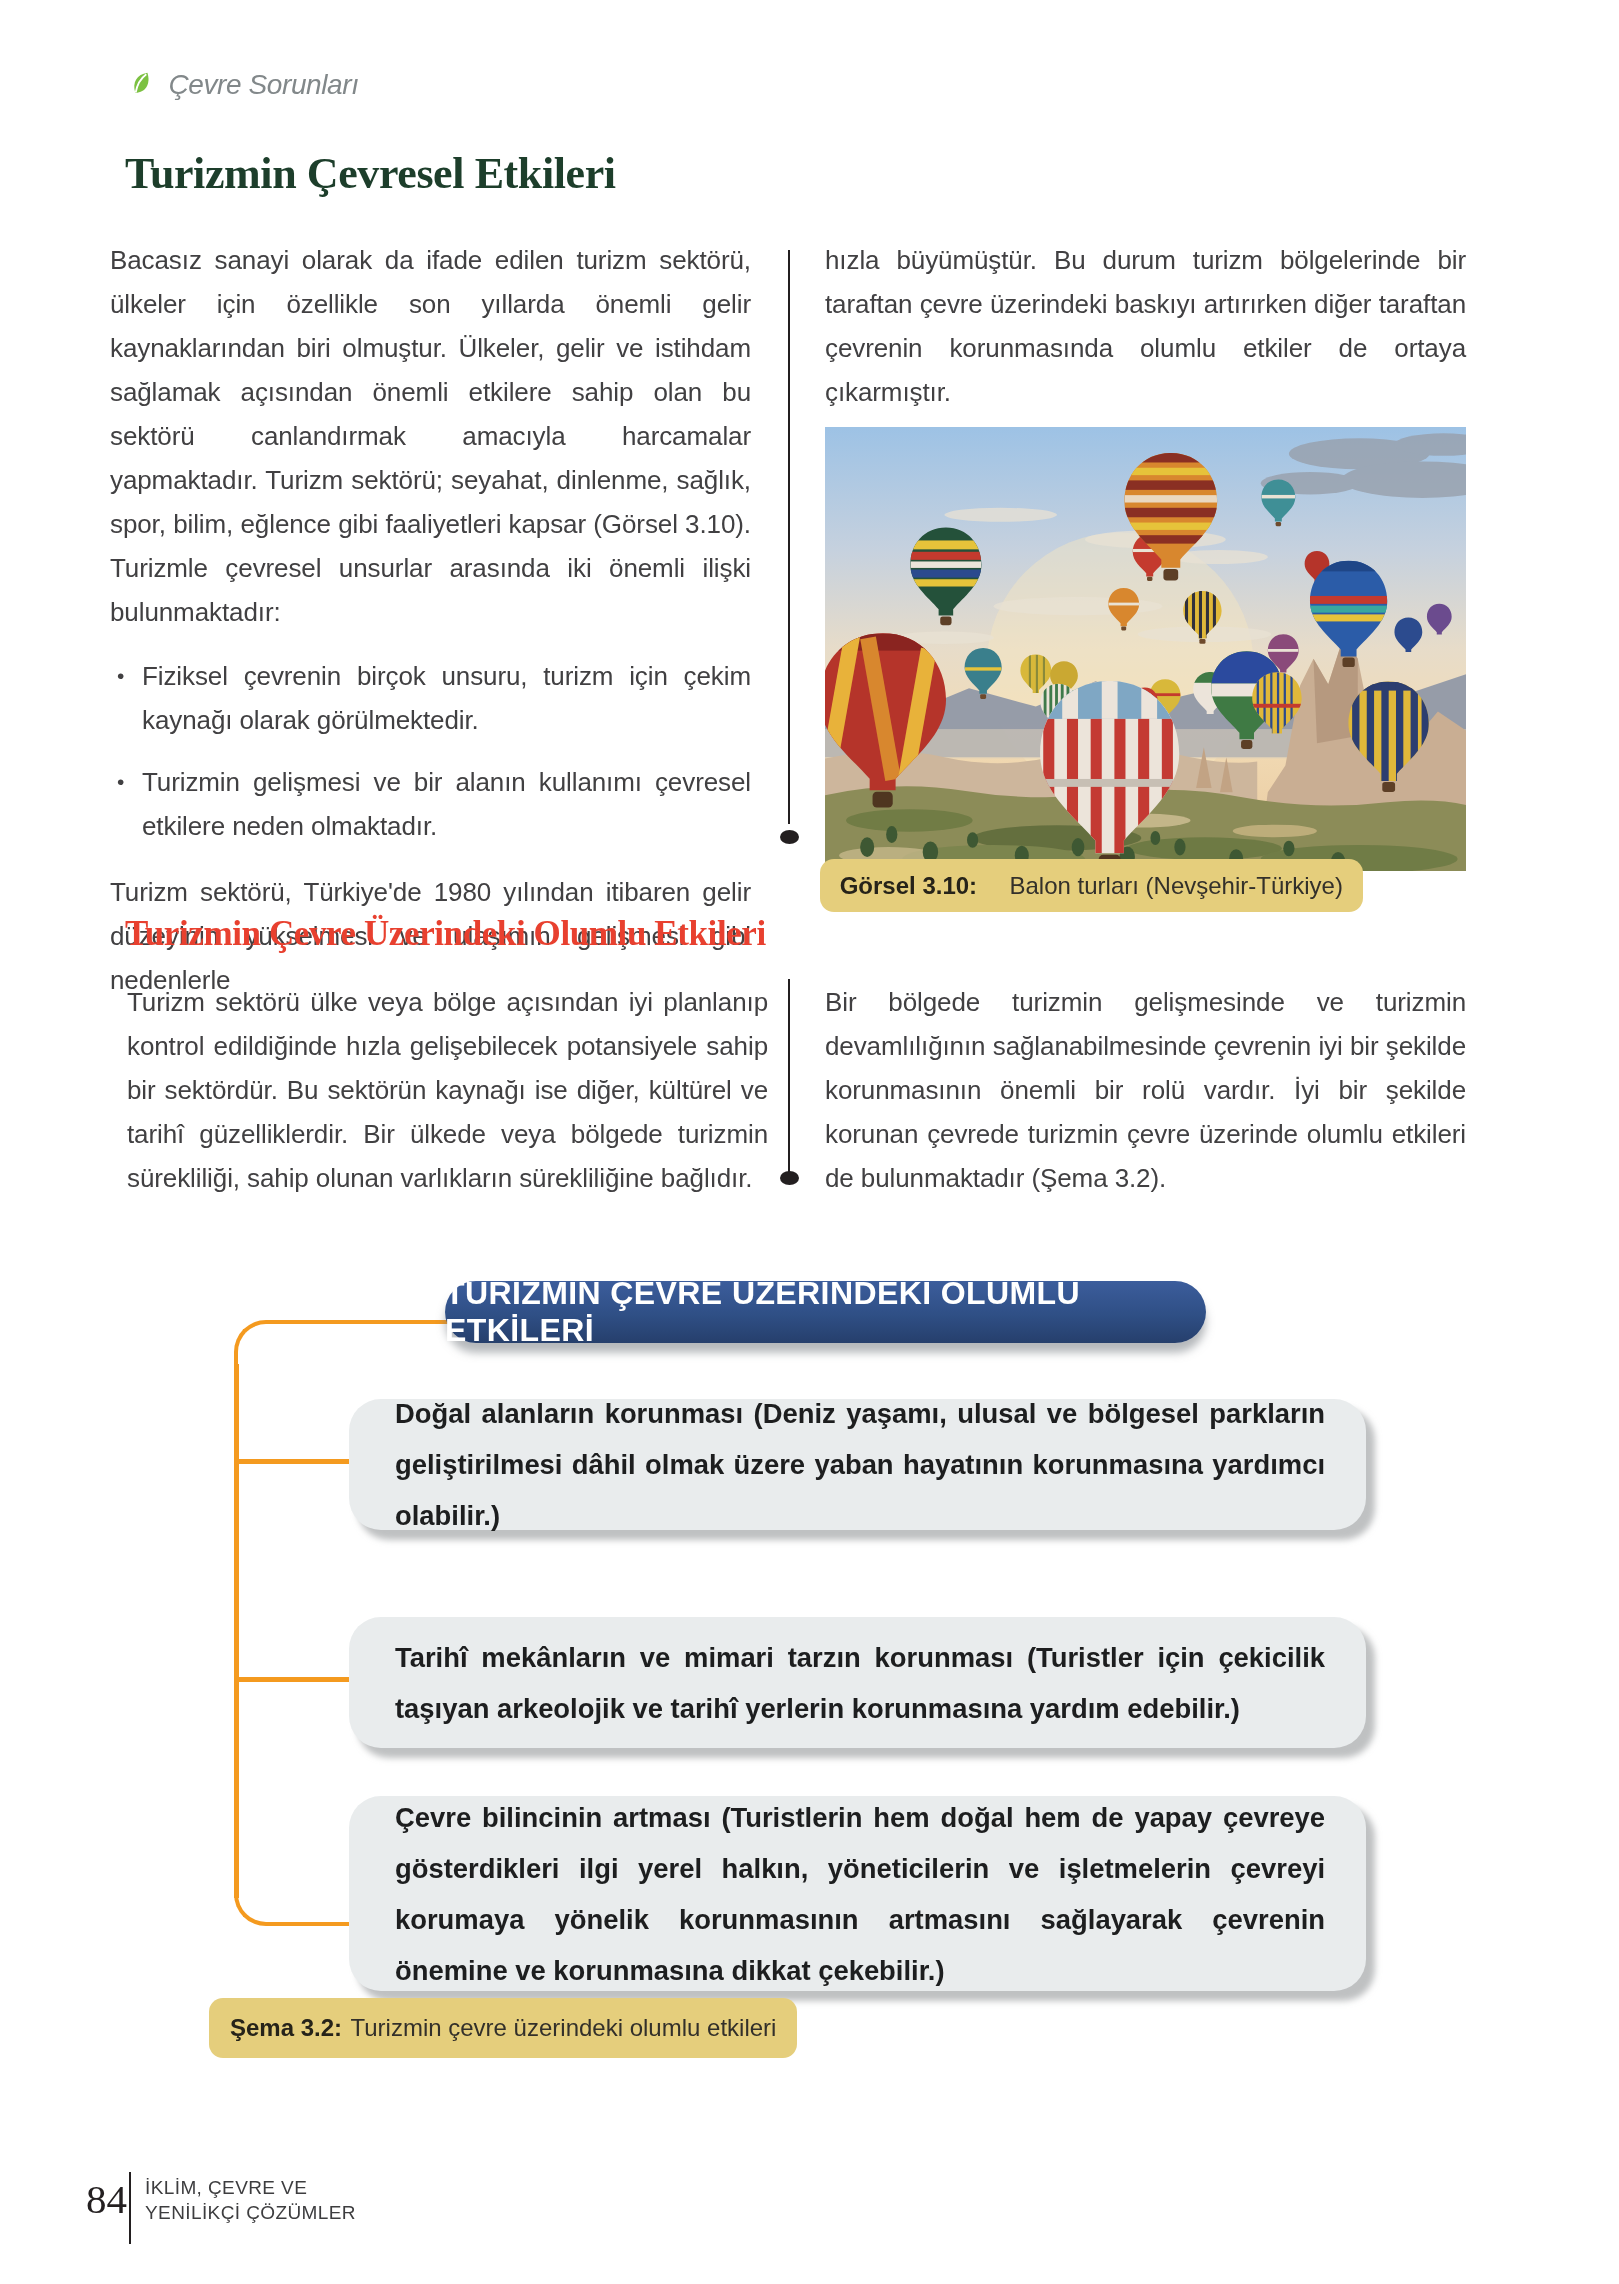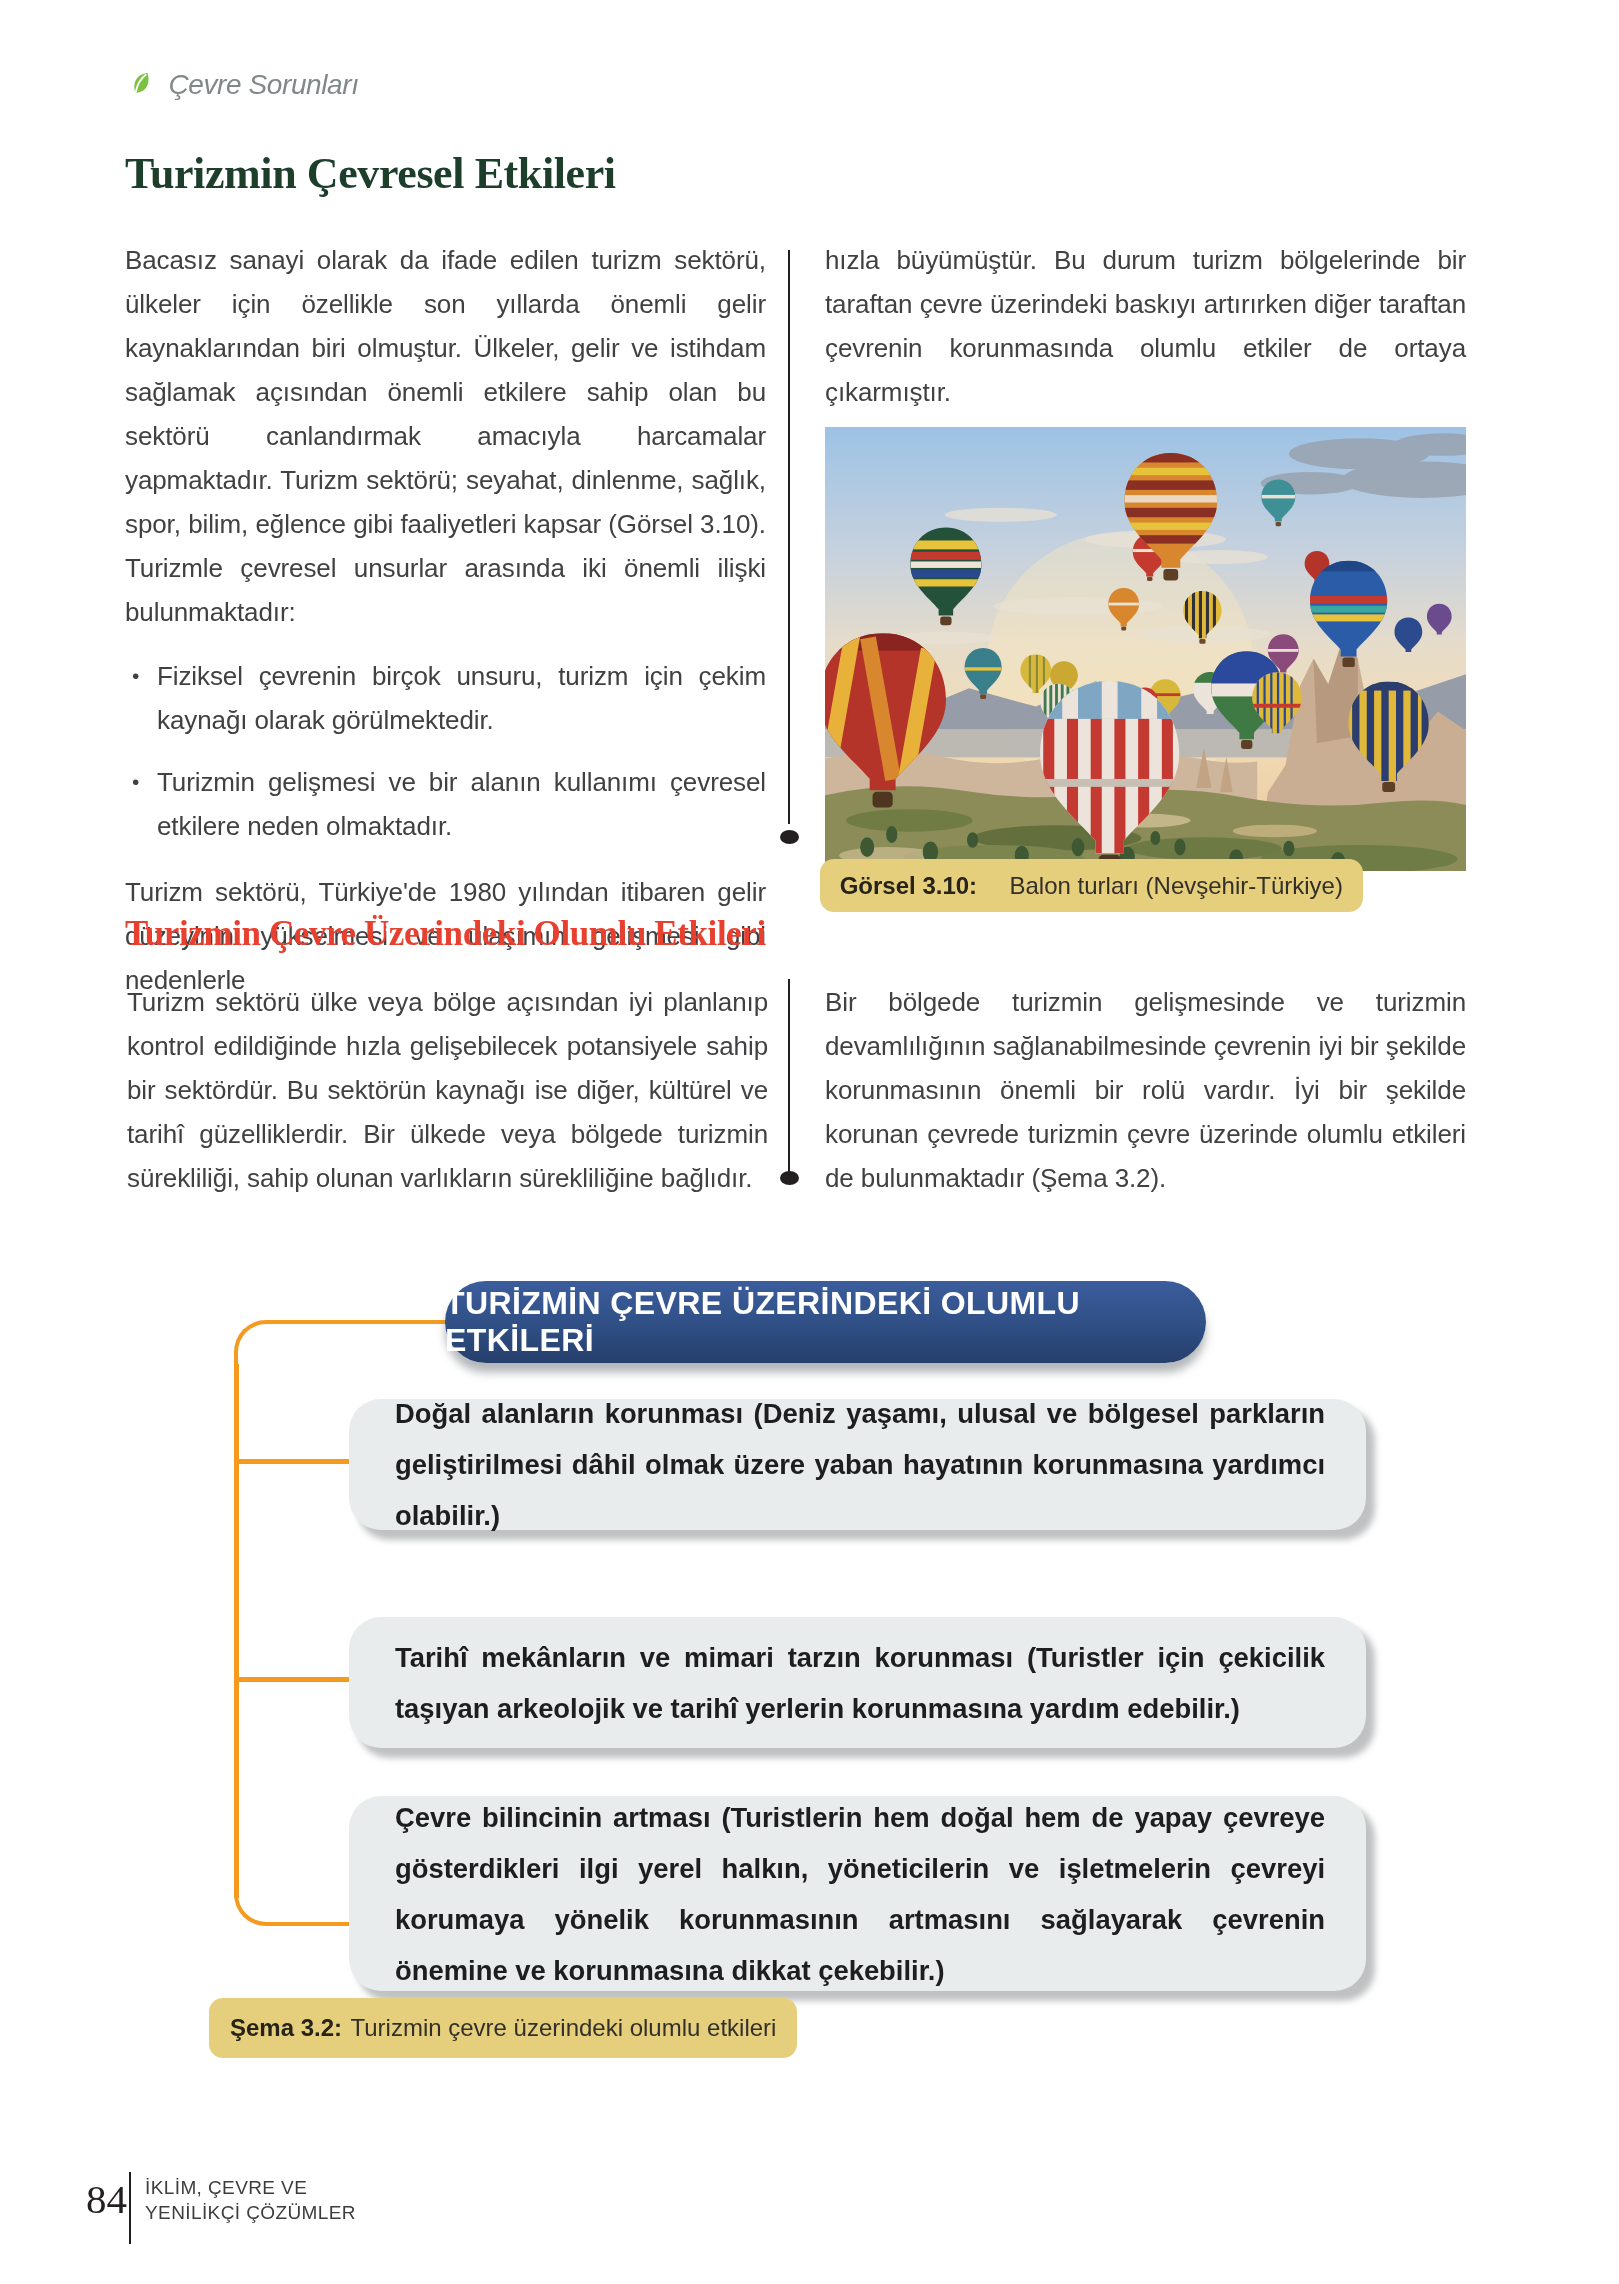--- a/index.html
+++ b/index.html
@@ -11,21 +11,21 @@
   .breadcrumb{left:127px;top:69px;display:flex;align-items:center;gap:12px;}
   .breadcrumb .txt{font-style:italic;font-size:28px;color:#82888a;letter-spacing:-0.4px;}
   .leaf{width:29.5px;height:29.5px;}
 
   .page-title{left:125px;top:148px;font-family:"Liberation Serif",serif;font-weight:700;
               font-size:44px;color:#1d3e2b;letter-spacing:-0.4px;}
 
   
   .body-text{font-size:26px;line-height:44px;text-align:justify;color:#414042;letter-spacing:-0.1px;}
   .col{width:641px;}
-  .c1l{left:125px;top:238px;}
+  .c1l{left:110px;top:238px;}
   .c1r{left:825px;top:238px;}
   .c2l{left:127px;top:980px;}
   .c2r{left:825px;top:980px;}
   .bullets{list-style:none;margin:19.7px 0 0 0;padding:0;}
   .bullets li{position:relative;padding-left:32px;margin-bottom:18.3px;}
   .bullets li .dot{position:absolute;left:7px;top:0;font-size:21px;}
   .p2{margin-top:22.5px;}
 
   .divider{width:2.1px;background:#231f20;}
   .d1{left:788px;top:250px;height:574px;}
@@ -49,21 +49,21 @@
   
   .conn{position:absolute;}
   .c-top{left:234px;top:1320px;width:211px;height:49px;border-top:4.9px solid #f49a1f;
          border-left:4.9px solid #f49a1f;border-top-left-radius:32px;}
   .c-trunk{left:234px;top:1364px;width:4.9px;height:534px;background:#f49a1f;}
   .c-b1{left:239px;top:1459px;width:111px;height:4.9px;background:#f49a1f;}
   .c-b2{left:239px;top:1677px;width:111px;height:4.9px;background:#f49a1f;}
   .c-elbow{left:234px;top:1866px;width:116px;height:56px;border-left:4.9px solid #f49a1f;
            border-bottom:4.9px solid #f49a1f;border-bottom-left-radius:32px;}
 
-  .pill{left:445px;top:1281px;width:761px;height:82px;border-radius:42px;
+  .pill{left:445px;top:1281px;width:761px;height:62px;border-radius:42px;
         background:linear-gradient(180deg,#3c5d9c 0%,#2f4f85 55%,#263f6c 100%);
         box-shadow:0 9.8px 8.4px rgba(110,115,122,0.5);
         display:flex;align-items:center;justify-content:center;
         color:#ffffff;font-weight:700;font-size:32px;letter-spacing:0.4px;}
 
   .dbox{left:349px;width:1017px;background:#e9eced;border-radius:32px;
         box-shadow:8.4px 9.8px 6.3px rgba(148,152,153,0.6);
         display:flex;flex-direction:column;justify-content:center;
         padding:0 41px 0 46px;box-sizing:border-box;
         font-size:27.4px;font-weight:700;line-height:51px;color:#1d1e1f;text-align:justify;}

